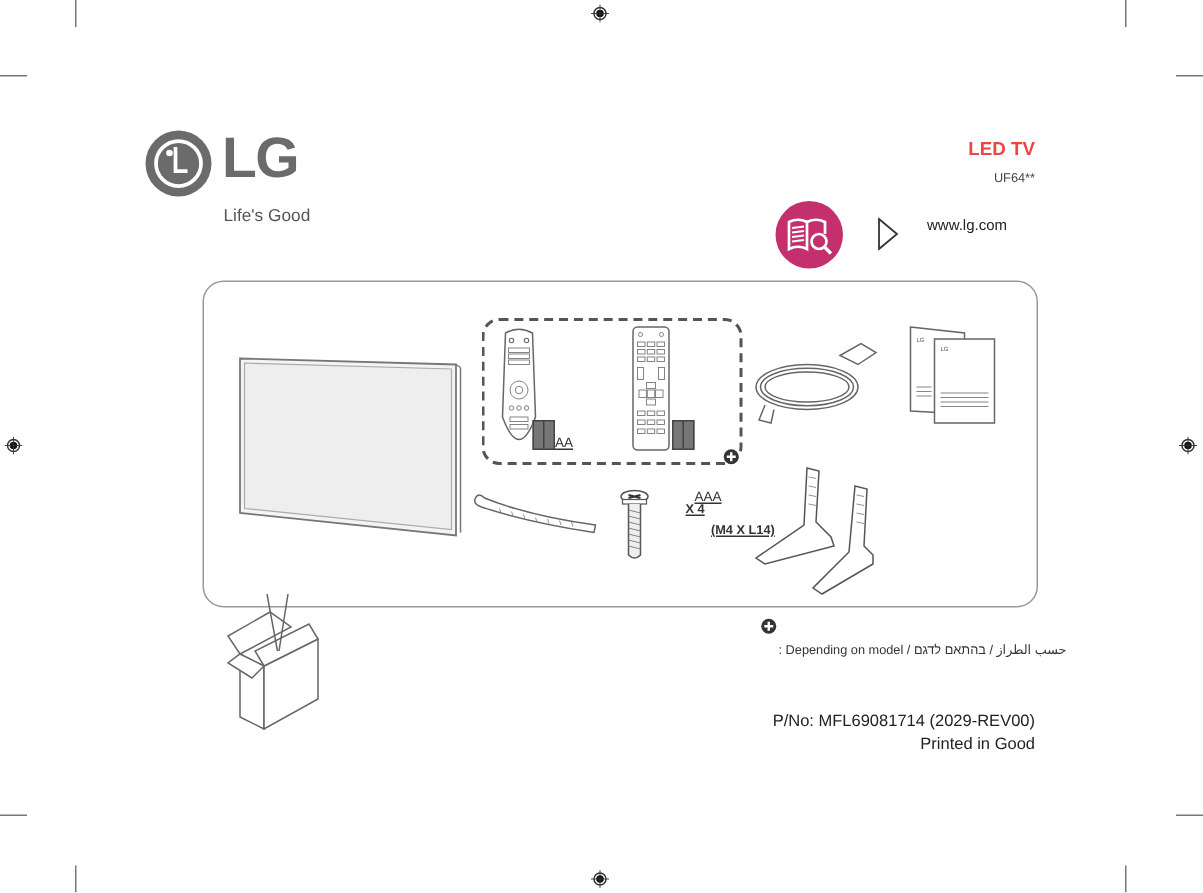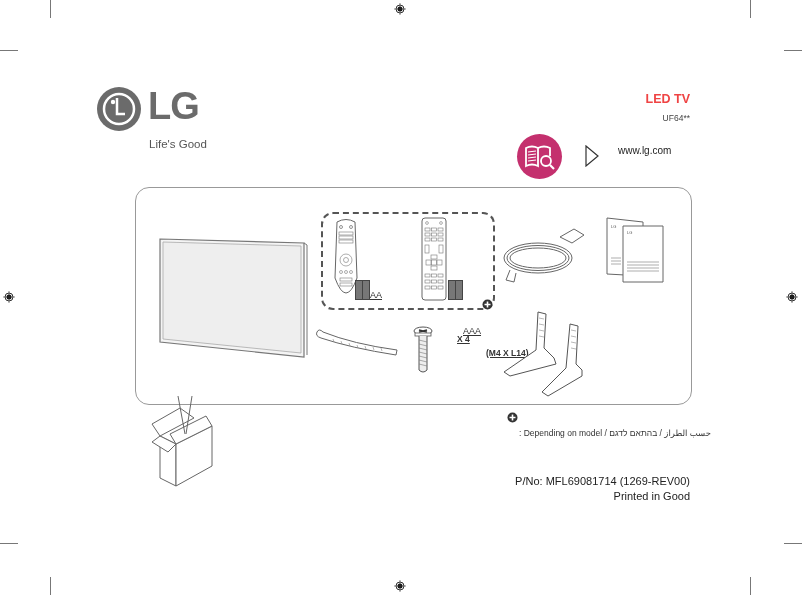--- a/index.html
+++ b/index.html
@@ -207,21 +207,21 @@
       <line x1="7" y1="14" x2="15" y2="16"></line>
       <line x1="7" y1="18" x2="15" y2="20"></line>
       <line x1="7" y1="22" x2="15" y2="24"></line>
       <line x1="7" y1="26" x2="15" y2="28"></line>
       <line x1="7" y1="30" x2="15" y2="32"></line>
       <line x1="7" y1="34" x2="15" y2="36"></line>
       <line x1="7" y1="38" x2="15" y2="40"></line>
     </g>
 </svg>
 <div class="lbl" style="left:457px;top:334px;">X 4</div>
-<div class="lbl" style="left:452px;top:348px;padding-left:34px;">(M4 X L14)</div>
+<div class="lbl" style="left:440px;top:348px;padding-left:34px;">(M4 X L14)</div>
 
 <svg class="abs" style="left:502px;top:310px;" width="92" height="88" viewBox="0 0 92 88">
   <g fill="#fff" stroke="#555" stroke-width="1">
     <path d="M36 2 L44 4 L42 38 L52 48 L54 54 L8 66 L2 62 L34 40 Z"></path>
     <path d="M68 14 L76 16 L74 54 L80 60 L80 66 L46 86 L40 82 L64 58 Z"></path>
   </g>
   <g stroke="#888" stroke-width=".6">
       <line x1="37" y1="8" x2="42" y2="9"></line>
       <line x1="37" y1="14" x2="42" y2="15"></line>
       <line x1="37" y1="20" x2="42" y2="21"></line>
@@ -243,14 +243,14 @@
   </g>
   <path d="M28 0 L35 38 M42 0 L36 38" stroke="#666" stroke-width="1"></path>
 </svg>
 
 <svg class="abs" style="left:507px;top:412px;" width="11" height="11" viewBox="0 0 11 11">
     <circle cx="5.5" cy="5.5" r="5" fill="#333"></circle>
     <path d="M5.5 2.5 V8.5 M2.5 5.5 H8.5" stroke="#fff" stroke-width="1.6"></path>
   </svg>
 <div class="note" style="left:519px;">: Depending on model / حسب الطراز / בהתאם לדגם</div>
 
-<div class="pno">P/No:  MFL69081714 (1269-REV00)</div>
+<div class="pno">P/No:  MFL69081714 (2029-REV00)</div>
 <div class="printed">Printed in Good</div>
 
 </body></html>

